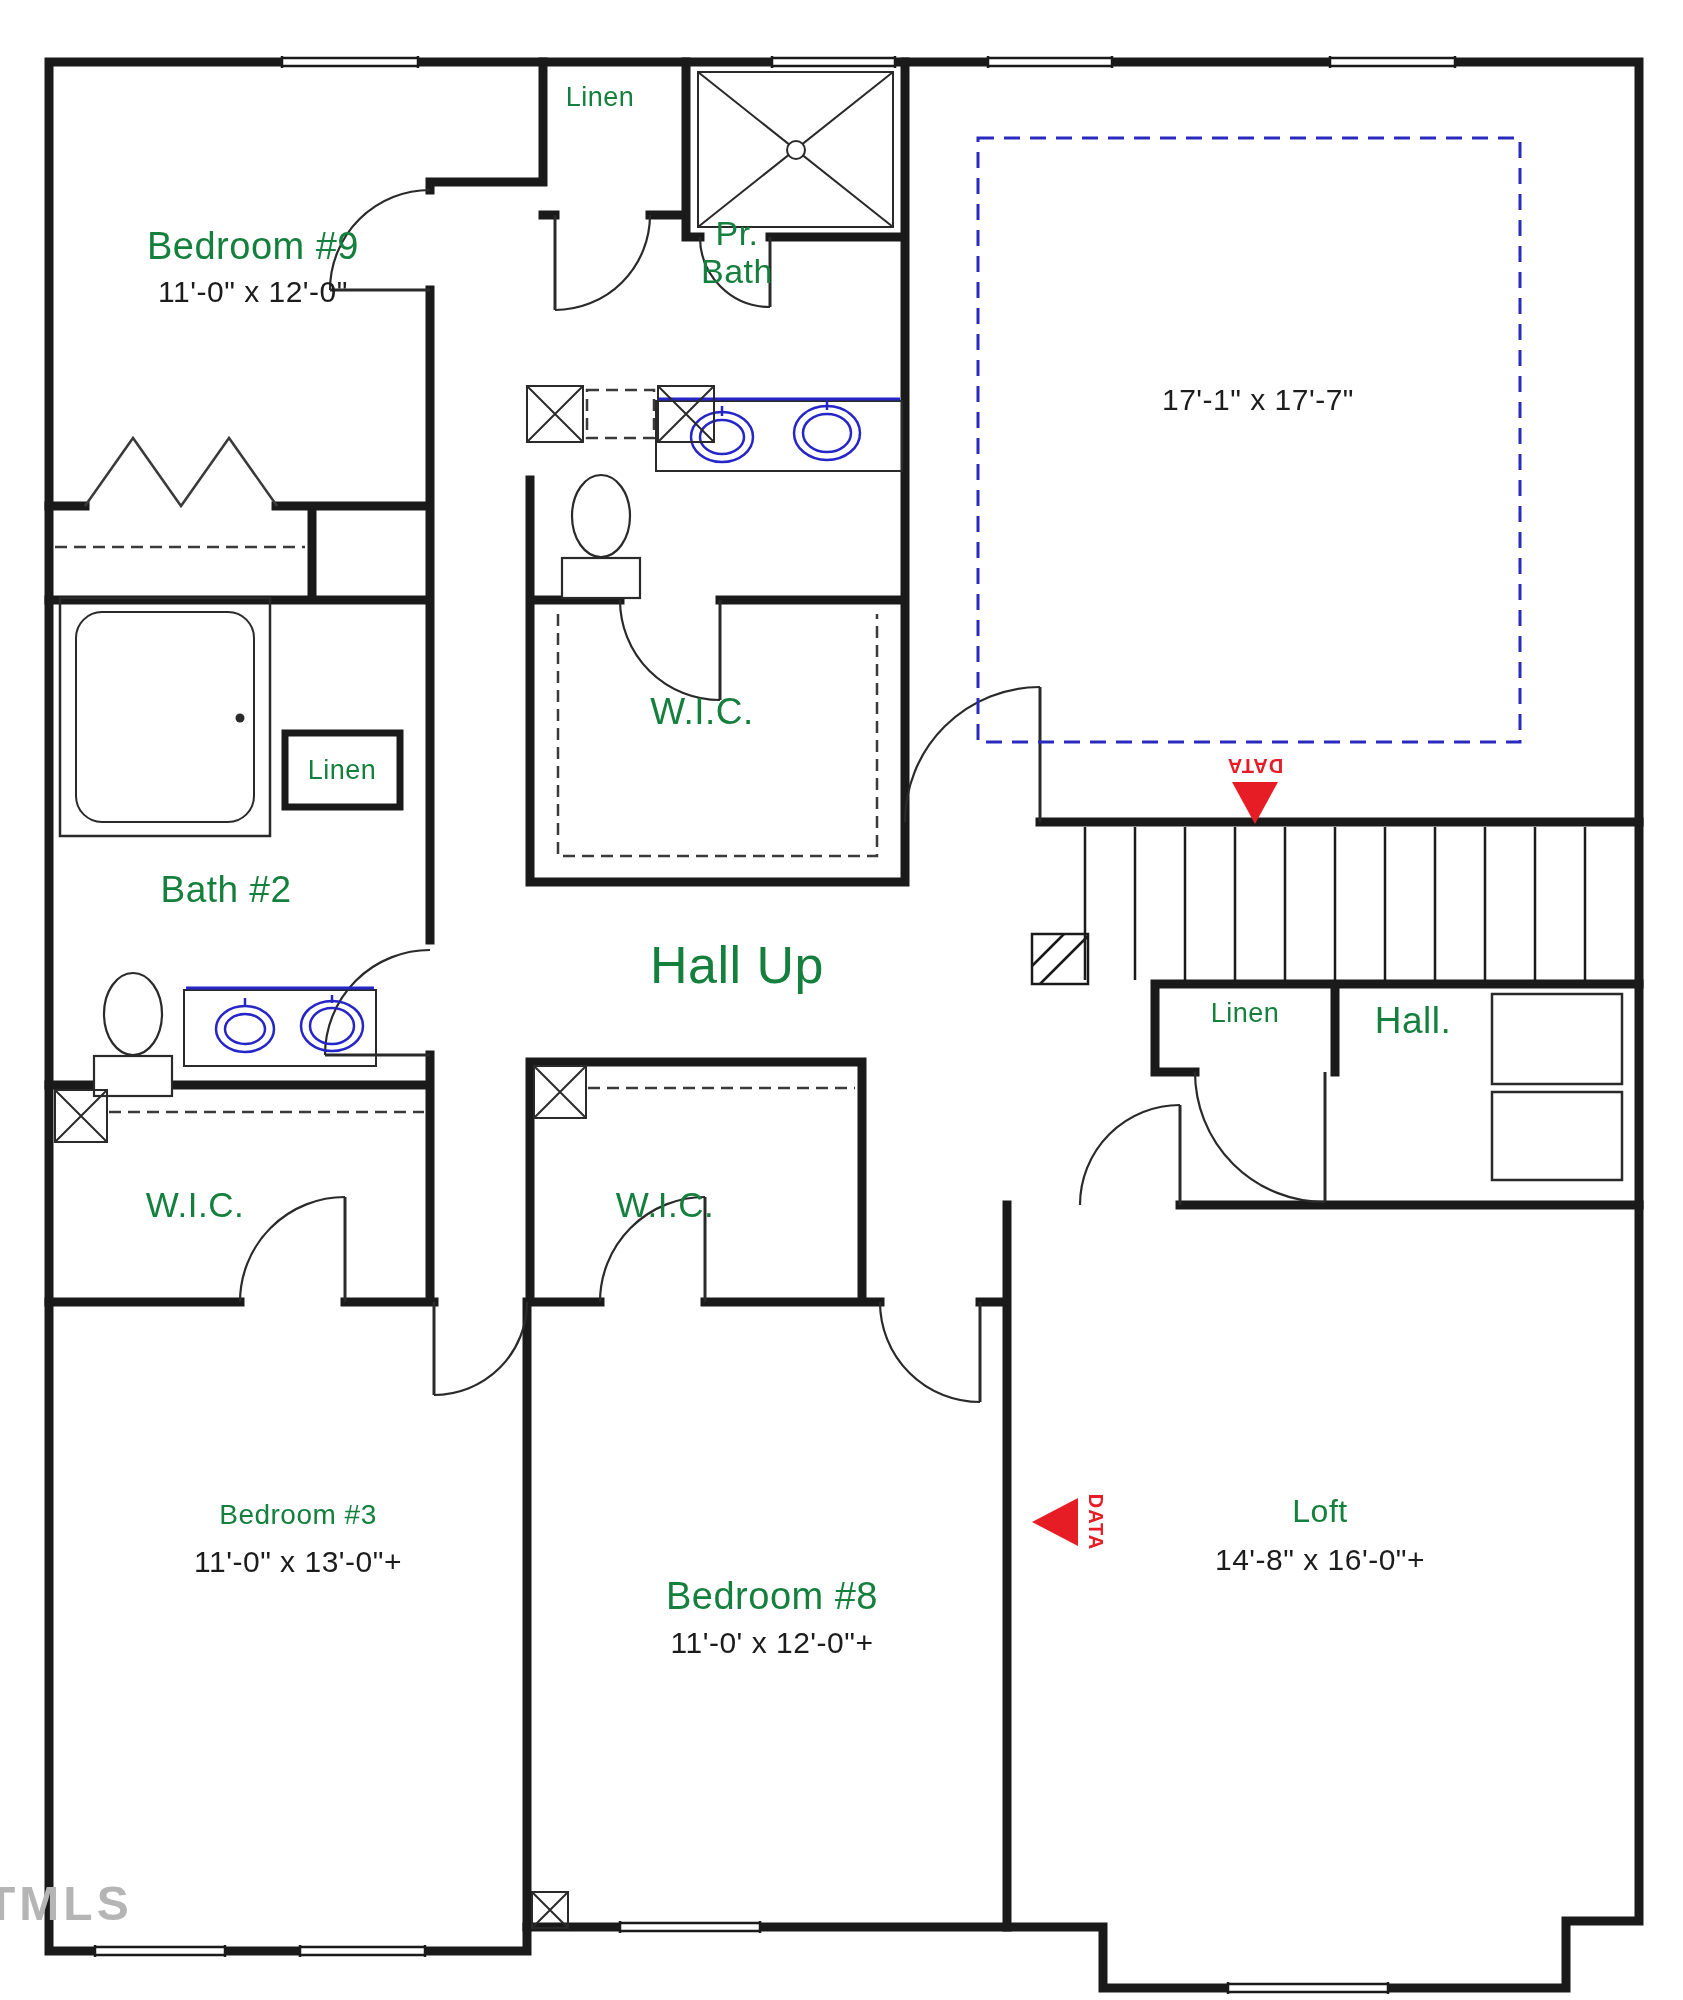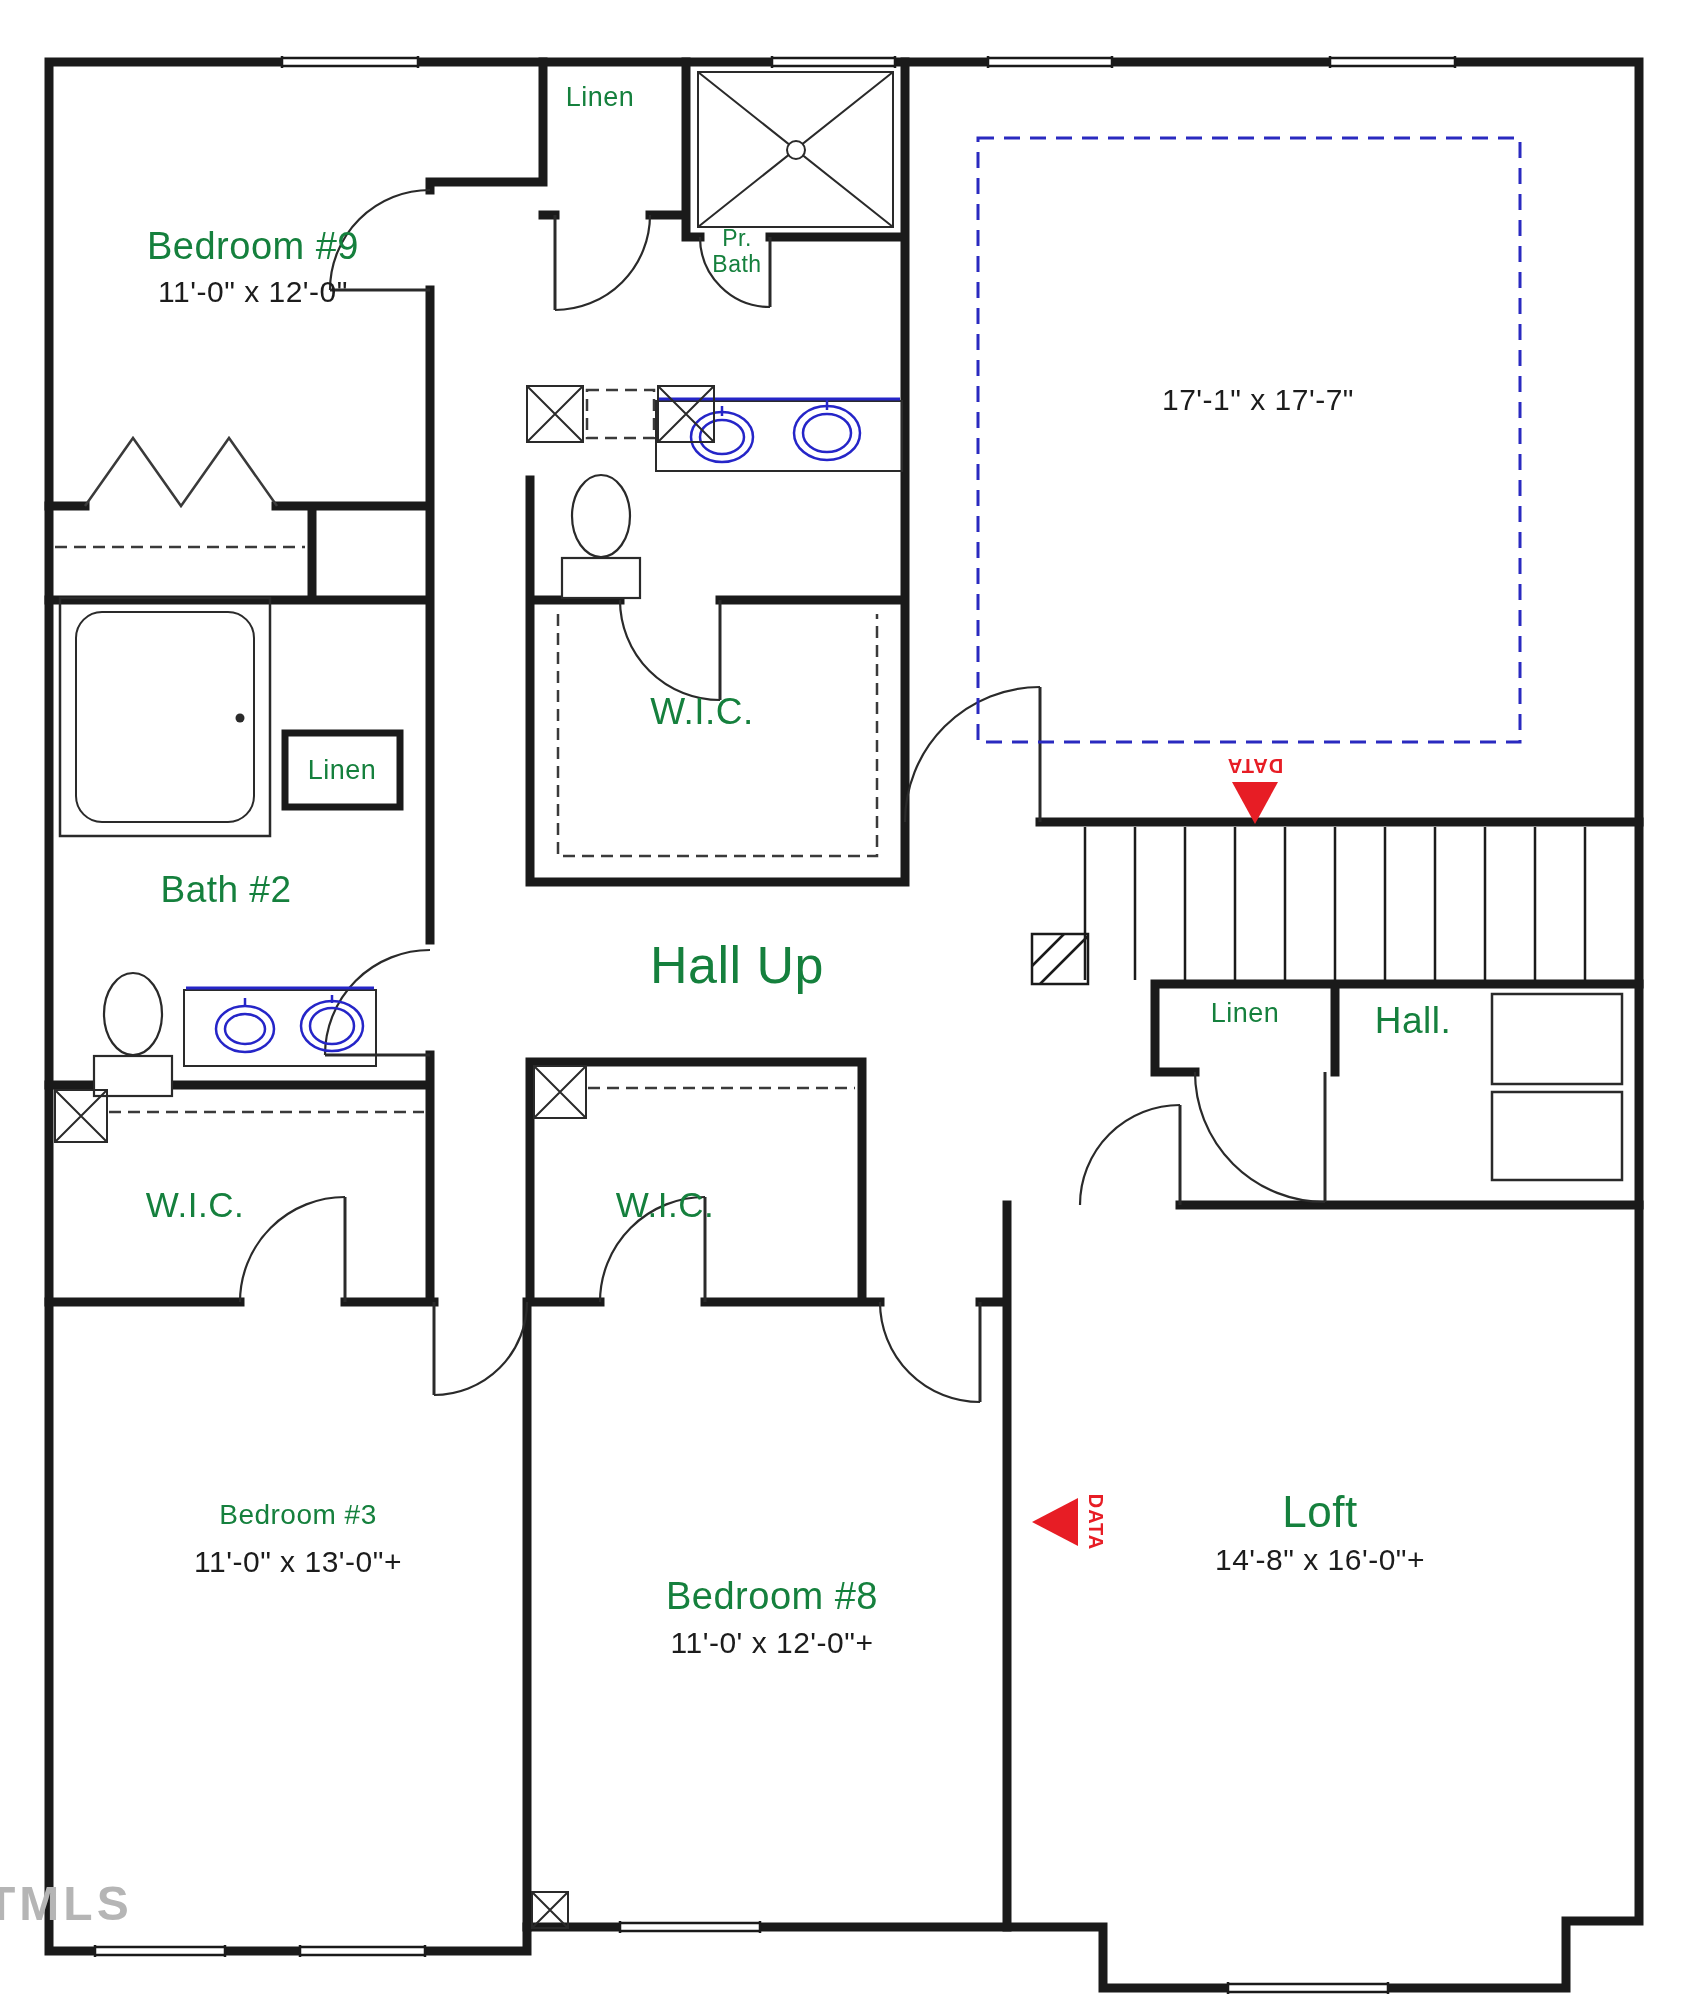--- a/index.html
+++ b/index.html
@@ -237,40 +237,40 @@
     <g fill="#e71d25" stroke="none">
       <polygon points="1232,782 1278,782 1255,824"></polygon>
       <polygon points="1032,1522 1078,1498 1078,1546"></polygon>
     </g>
   </svg>
 
   <div class="lbl" style="left:253px;top:246px;font-size:38px;">Bedroom #9</div>
   <div class="lbl dims" style="left:253px;top:292px;font-size:30px;">11'-0" x 12'-0"</div>
 
   <div class="lbl" style="left:600px;top:97px;font-size:27px;">Linen</div>
-  <div class="lbl" style="left:737px;top:252px;font-size:23px;">Pr.
+  <div class="lbl" style="left:737px;top:252px;font-size:34px;">Pr.
 Bath</div>
 
   <div class="lbl dims" style="left:1258px;top:400px;font-size:30px;">17'-1" x 17'-7"</div>
 
   <div class="lbl" style="left:702px;top:712px;font-size:37px;">W.I.C.</div>
   <div class="lbl" style="left:182px;top:890px;font-size:37px;margin-left:44px;">Bath #2</div>
   <div class="lbl" style="left:342px;top:770px;font-size:27px;">Linen</div>
   <div class="lbl" style="left:737px;top:965px;font-size:52px;">Hall Up</div>
   <div class="lbl" style="left:1245px;top:1013px;font-size:27px;">Linen</div>
   <div class="lbl" style="left:1413px;top:1021px;font-size:37px;">Hall.</div>
   <div class="lbl" style="left:195px;top:1205px;font-size:35px;">W.I.C.</div>
   <div class="lbl" style="left:665px;top:1205px;font-size:35px;">W.I.C.</div>
 
   <div class="lbl" style="left:298px;top:1515px;font-size:28px;">Bedroom #3</div>
   <div class="lbl dims" style="left:298px;top:1562px;font-size:30px;">11'-0" x 13'-0"+</div>
 
   <div class="lbl" style="left:772px;top:1596px;font-size:38px;">Bedroom #8</div>
   <div class="lbl dims" style="left:772px;top:1643px;font-size:30px;">11'-0' x 12'-0"+</div>
 
-  <div class="lbl" style="left:1320px;top:1512px;font-size:44px;">Loft</div>
+  <div class="lbl" style="left:1320px;top:1512px;font-size:32px;">Loft</div>
   <div class="lbl dims" style="left:1320px;top:1560px;font-size:30px;">14'-8" x 16'-0"+</div>
 
   <div class="lbl data-marker" style="left:1255px;top:766px;font-size:20px;color:#e71d25;transform:translate(-50%,-50%) rotate(180deg);">DATA</div>
   <div class="lbl data-marker" style="left:1096px;top:1522px;font-size:20px;color:#e71d25;transform:translate(-50%,-50%) rotate(90deg);">DATA</div>
 
   <div class="wm" style="left:-14px;top:1876px;font-size:48px;color:#b5b5b5;">TMLS</div>
 </div>
 
 </body></html>

